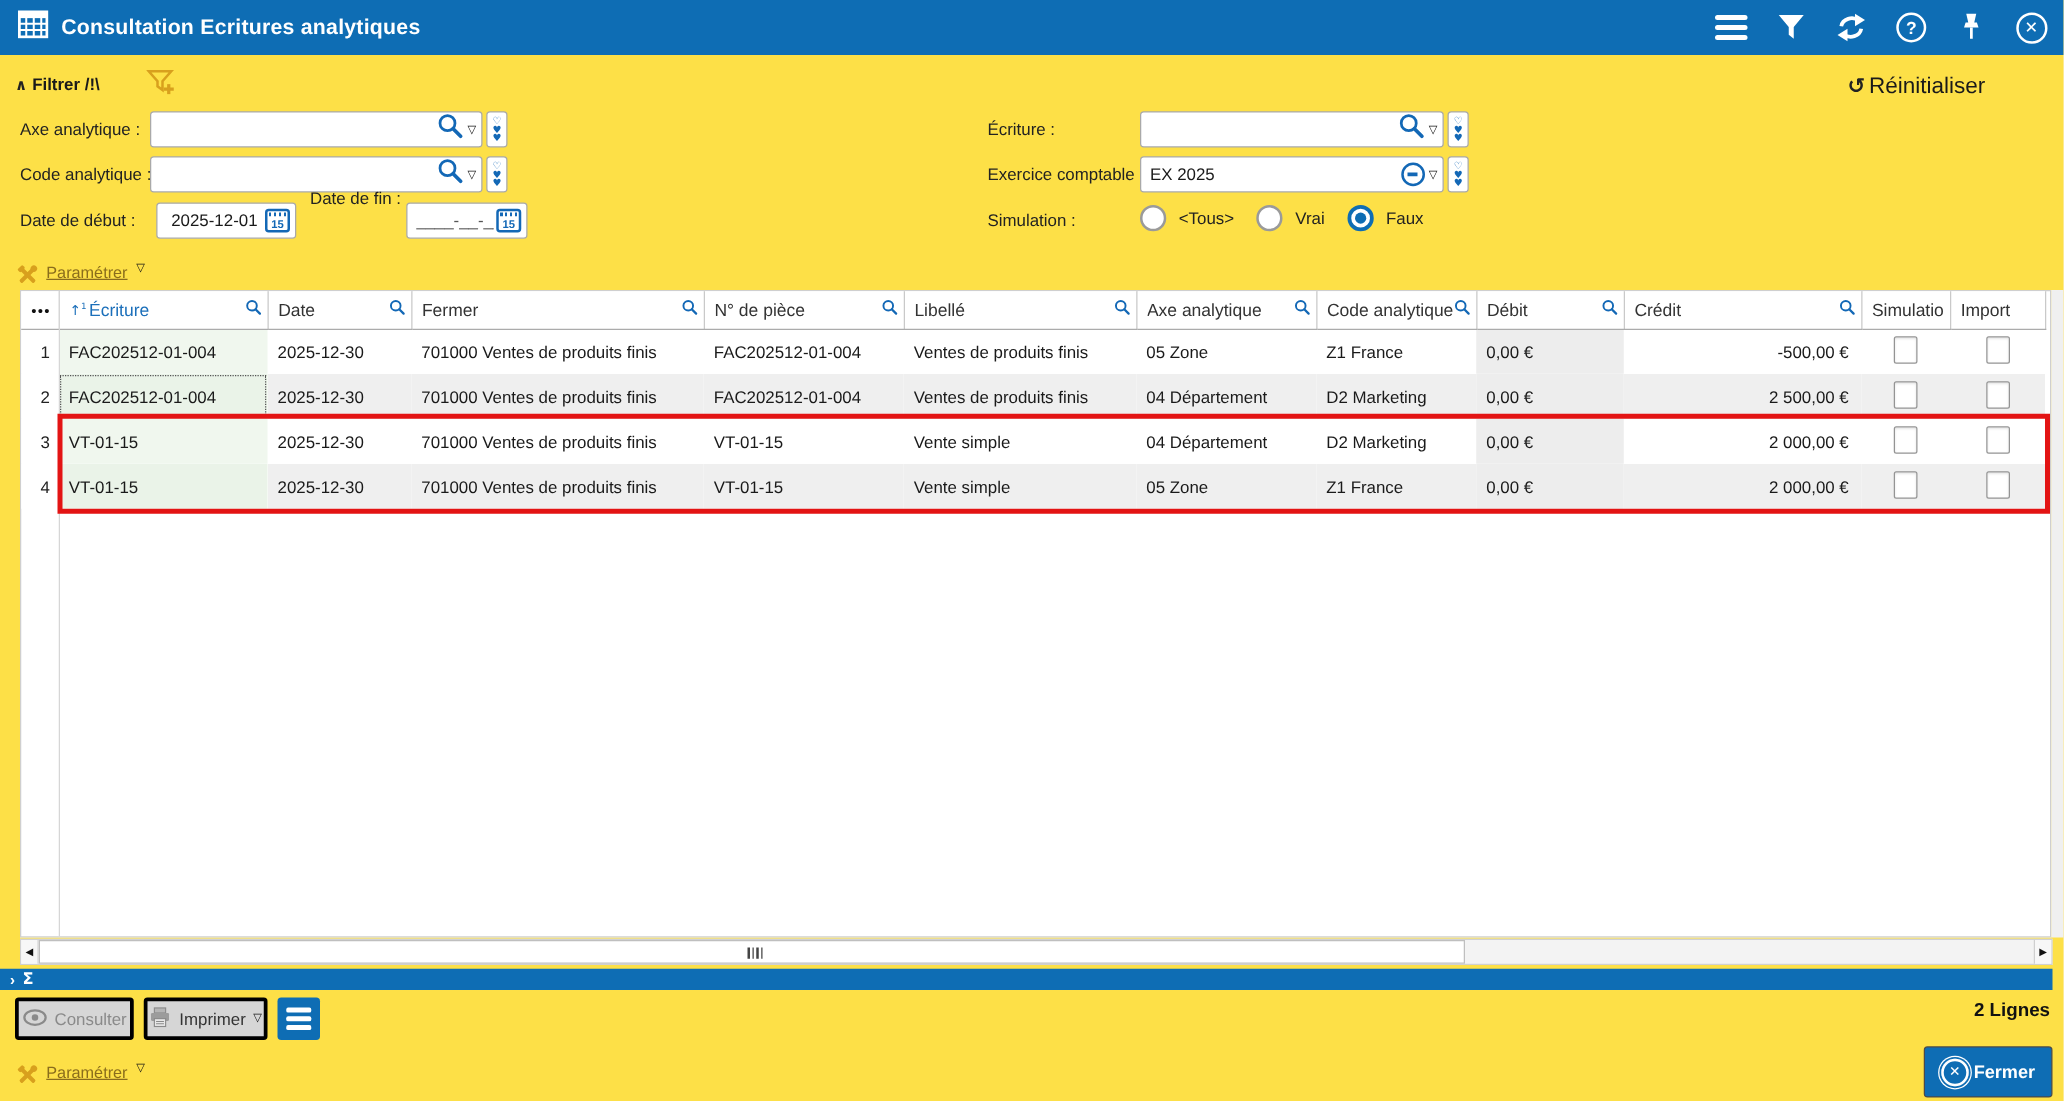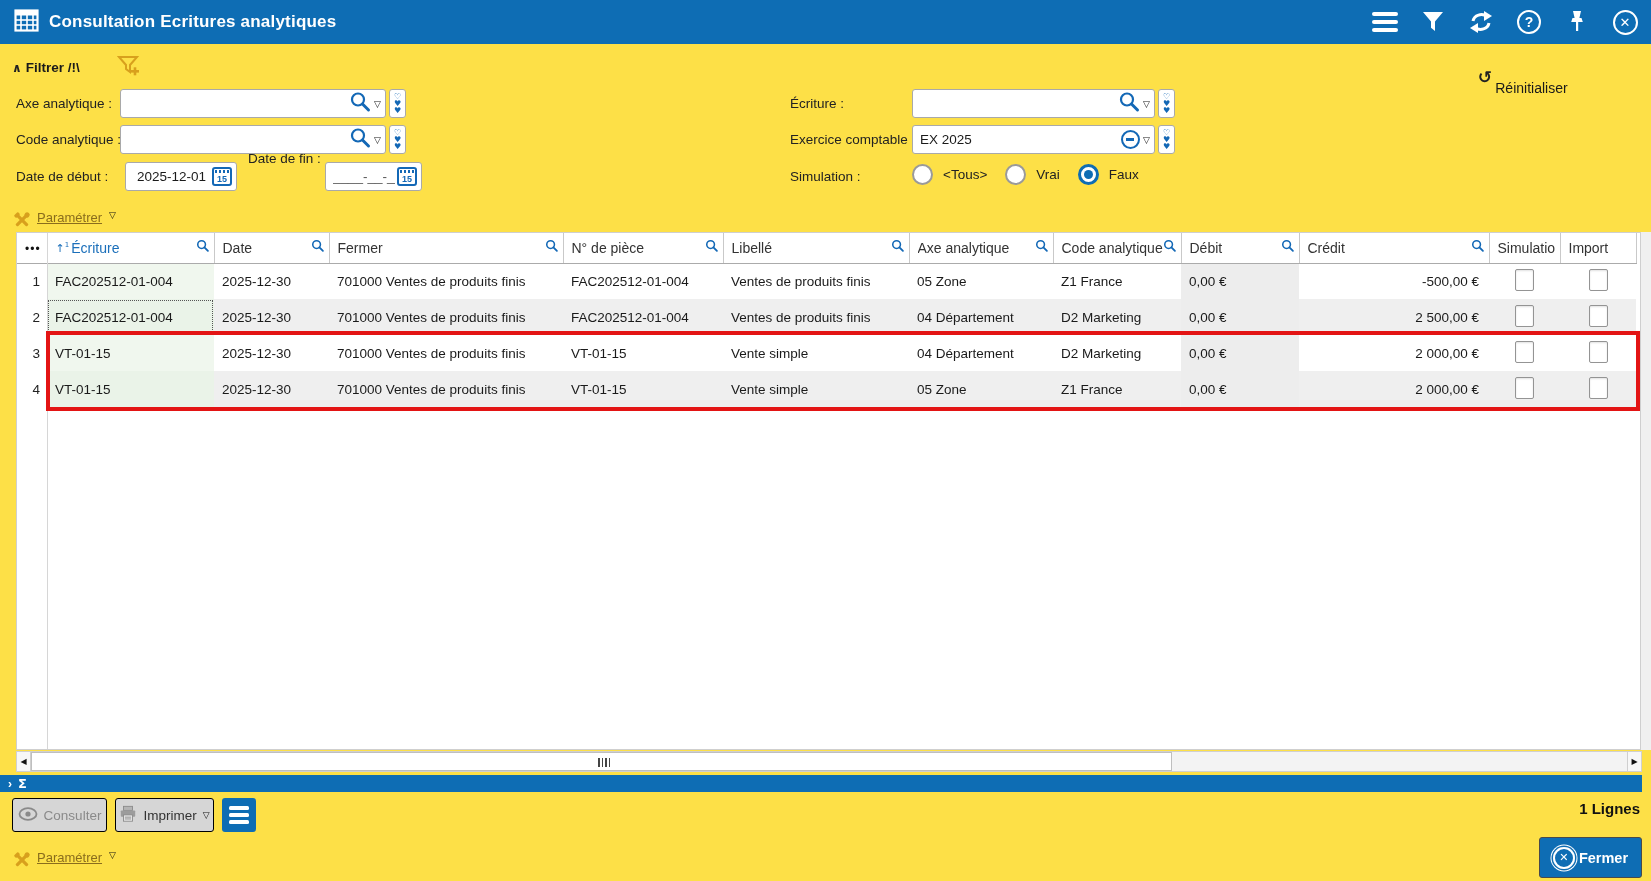--- a/index.html
+++ b/index.html
@@ -21,21 +21,21 @@
   .circle-x { width:25px; height:25px; border:2.5px solid #fff; border-radius:50%; display:flex;
               align-items:center; justify-content:center; font-weight:bold; font-size:13px; color:#fff; }
 
   
   .filter-header { position:absolute; left:12px; top:60px; display:flex; align-items:center; gap:4px; }
   .chev { font-family:"DejaVu Sans",sans-serif; font-size:12px; font-weight:bold; color:#222; cursor:pointer; }
   .filter-title { font-size:13.5px; font-weight:bold; color:#1a1a1a; }
   .funnel-add { position:absolute; left:117px; top:55px; cursor:pointer; }
   .reset { position:absolute; left:1478px; top:58px; display:flex; align-items:center; gap:3px; cursor:pointer; }
   .reset .ricon { font-family:"DejaVu Sans",sans-serif; font-size:17px; font-weight:bold; color:#222; }
-  .reset .rlbl { font-size:14px; color:#1a1a1a;margin-top:22px; }
+  .reset .rlbl { font-size:18px; color:#1a1a1a; }
 
   .f-label { position:absolute; font-size:13.5px; color:#222; }
   .input-box { position:absolute; height:29px; background:#fff; border:1px solid #a9a9a9; border-radius:3px; }
   .input-box input { position:absolute; left:0; top:0; width:100%; height:100%; border:none; outline:none;
                      background:transparent; font-family:inherit; font-size:13.5px; color:#1a1a1a; padding:0 44px 0 7px; }
   .in-icons { position:absolute; right:4px; top:0; height:100%; display:flex; align-items:center; gap:3px; }
   .tri { font-family:"DejaVu Sans",sans-serif; font-size:9px; color:#111; }
   .hearts { position:absolute; width:17px; height:29px; background:#fff; border:1px solid #a9a9a9; border-radius:3px;
             display:flex; flex-direction:column; align-items:center; justify-content:center; cursor:pointer;
             font-family:"DejaVu Sans",sans-serif; color:#1368b6; font-size:8px; line-height:7px; }
@@ -96,21 +96,21 @@
   .hs-arrow.right { right:0; border-right:none; border-left:1px solid #cfcfcf; }
   .hs-thumb { position:absolute; left:14px; top:0; width:1141px; height:19px; background:#fff; border:1px solid #bfbfbf; cursor:pointer; }
   .grip { position:absolute; left:566px; top:5px; display:flex; gap:2px; }
   .grip i { display:block; width:1.5px; height:9px; background:#444; }
 
   .sumbar { position:absolute; left:0; top:775px; width:1642px; height:17px; background:#0e6db4; color:#fff;
             display:flex; align-items:center; padding-left:8px; gap:6px; }
   .sumbar .sarr { font-size:12px; font-weight:bold; }
   .sumbar .sig { font-family:"DejaVu Sans",sans-serif; font-size:13px; font-weight:bold; }
 
-  .btn { position:absolute; top:798px; height:34px; background:#d6d6d6; border:1px solid #000000; border-radius:3px;
+  .btn { position:absolute; top:798px; height:34px; background:#d6d6d6; border:3px solid #000000; border-radius:3px;
          display:flex; align-items:center; justify-content:center; gap:6px; font-size:13.5px; cursor:pointer; }
   .btn.disabled { color:#8a8a8a; cursor:default; }
   .btn-menu { position:absolute; left:222px; top:798px; width:34px; height:34px; background:#0e6db4; border-radius:3px;
               display:flex; flex-direction:column; align-items:center; justify-content:center; gap:3.5px; cursor:pointer; }
   .btn-menu span { display:block; width:20px; height:3.5px; background:#fff; border-radius:1.5px; }
   .count { position:absolute; right:11px; top:800px; font-size:15px; font-weight:bold; color:#111; }
   .param-bottom { position:absolute; left:12px; top:850px; }
   .fermer { position:absolute; left:1539px; top:837px; width:103px; height:41px; background:#0e6db4;
             border:1px solid #4a4a4a; border-radius:3px; display:flex; align-items:center; justify-content:center;
             gap:4px; cursor:pointer; }
@@ -513,21 +513,21 @@
     </span>
     <span>Imprimer</span>
     <span class="tri">▽</span>
   </div>
   <div class="btn-menu">
       <span></span>
       <span></span>
       <span></span>
     </div>
 
-  <div class="count">1 Lignes</div>
+  <div class="count">2 Lignes</div>
 
   <div class="param param-bottom">
     <span>
       <svg width="20" height="20" viewBox="0 0 20 20">
         <g fill="#d8a01d">
           <g transform="rotate(45 10 10)">
               <rect x="8.4" y="2" width="3.2" height="16" rx="1.2"></rect>
               <circle cx="10" cy="2.8" r="2.6"></circle>
             </g>
           <g transform="rotate(-45 10 10)">

